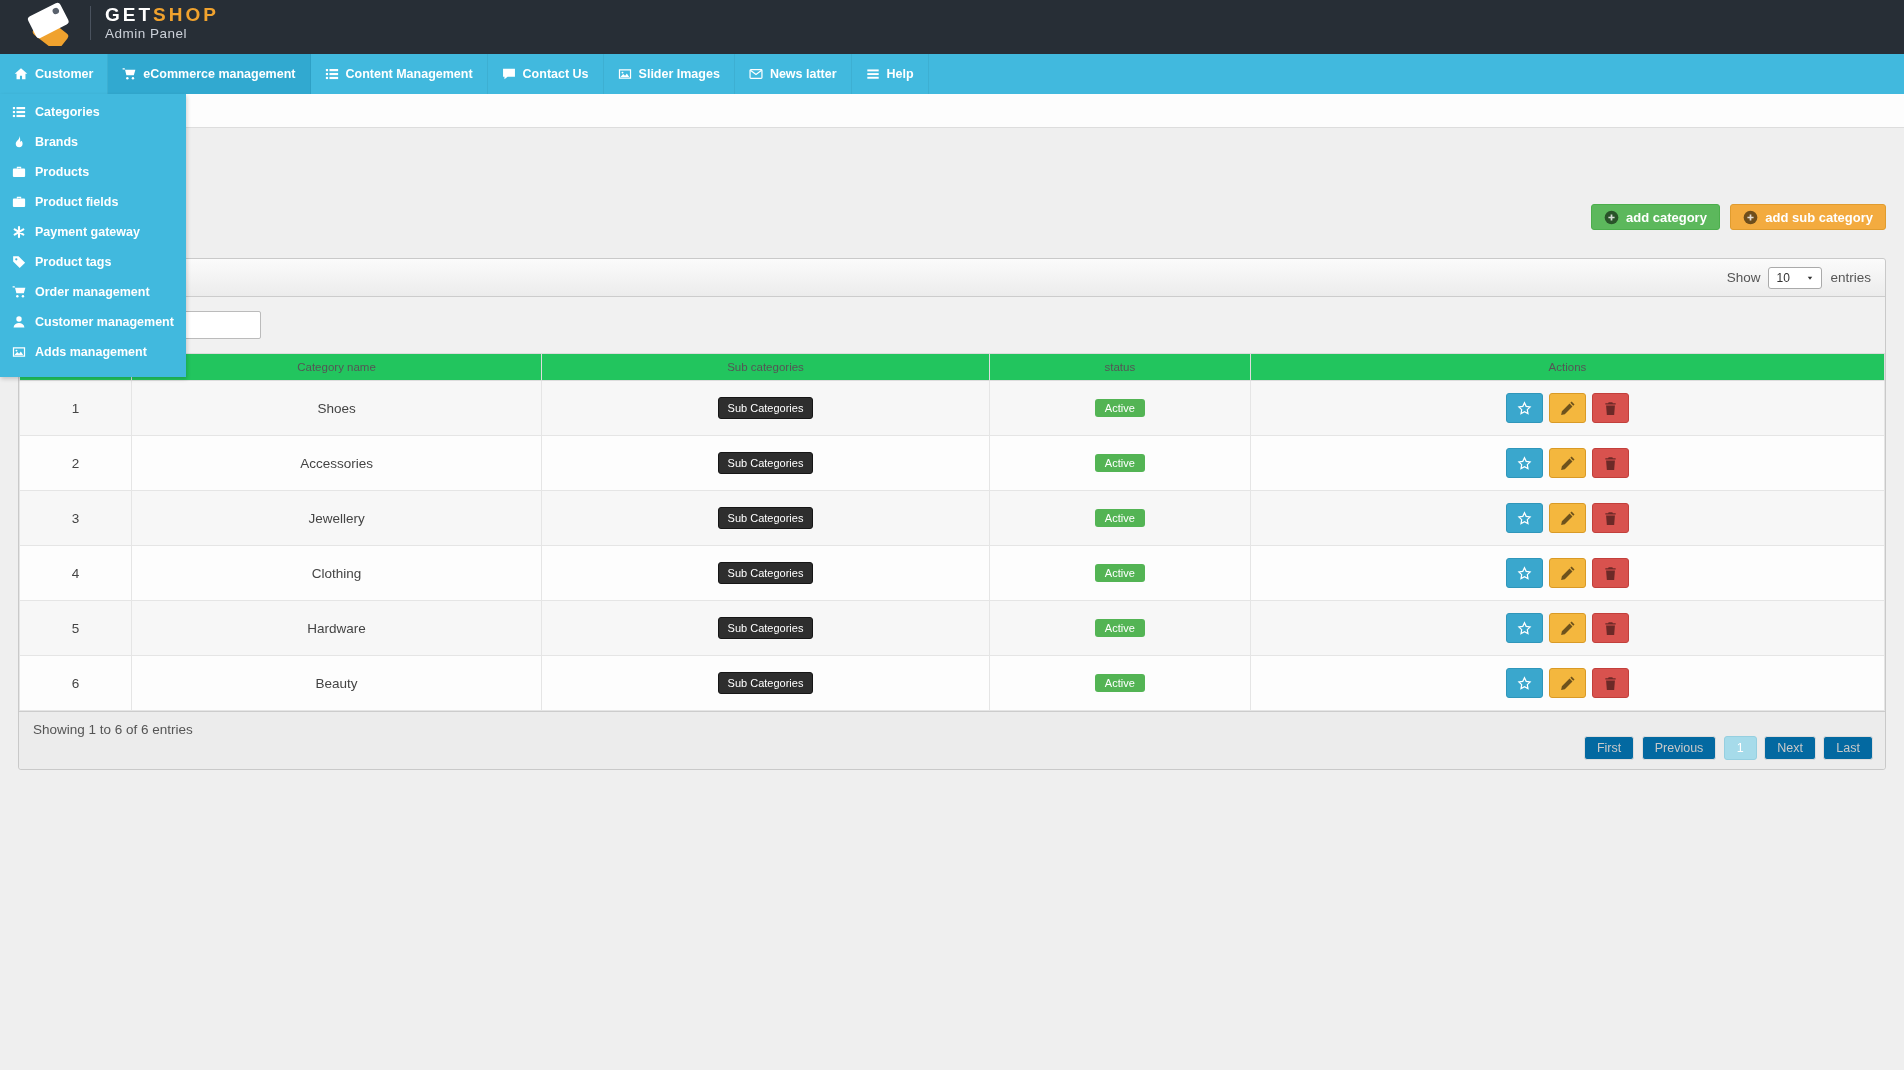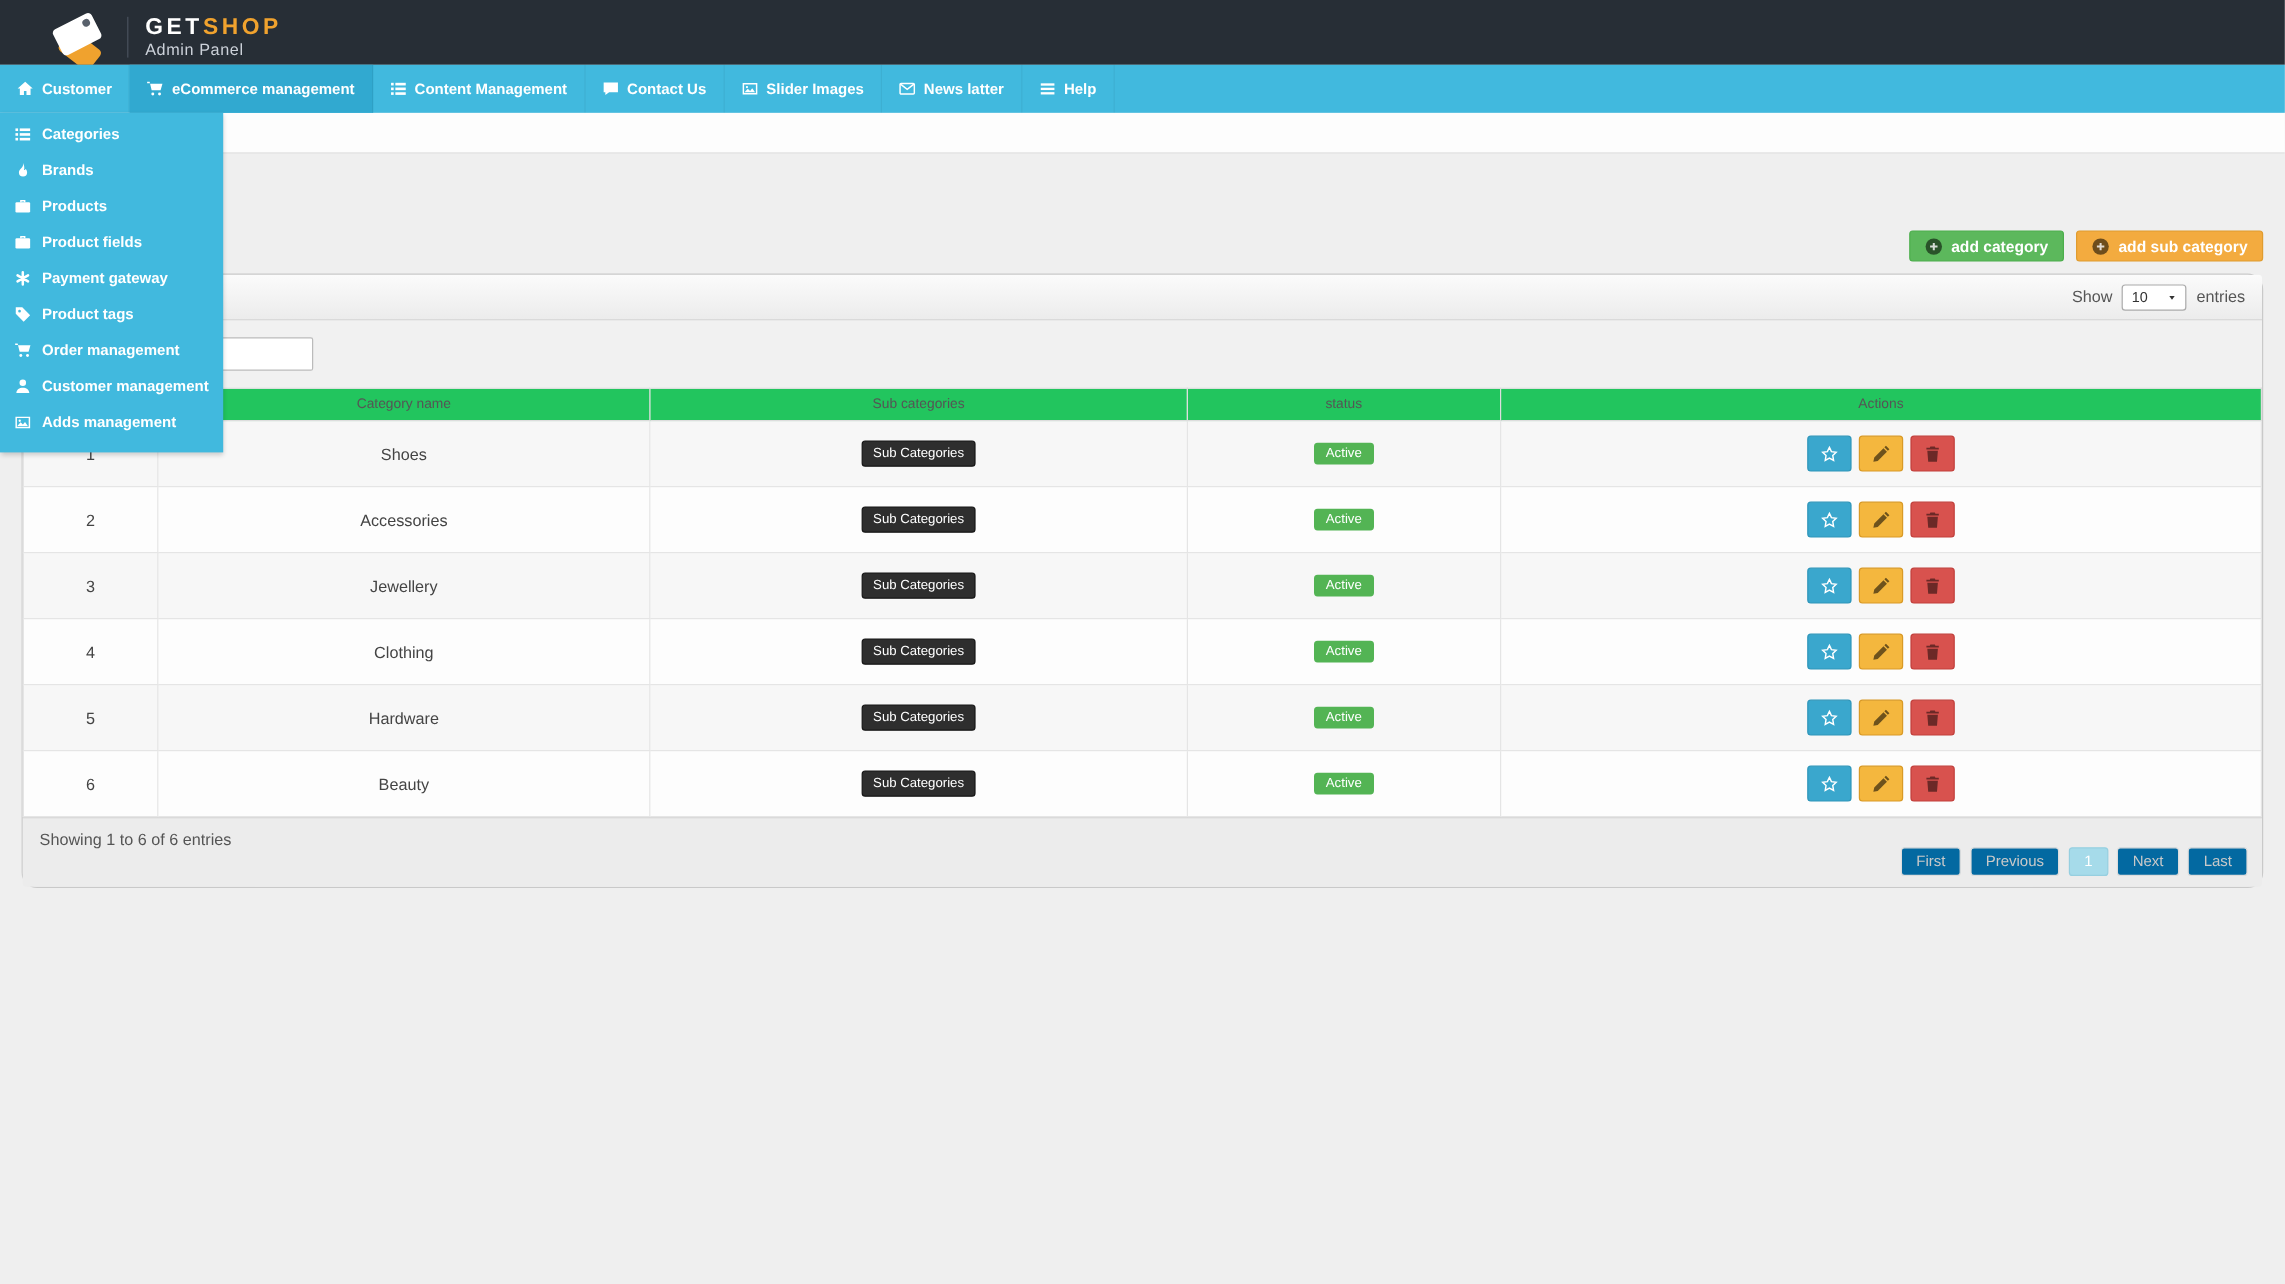--- a/index.html
+++ b/index.html
@@ -3,21 +3,21 @@
 <meta charset="utf-8">
 <style>
   *{box-sizing:border-box;margin:0;padding:0}
   html,body{width:1904px;height:1070px}
   body{font-family:"Liberation Sans",sans-serif;background:#efefef;overflow:hidden}
   .page{position:relative;width:1904px;height:1070px}
   .icon{display:inline-flex;width:1em;height:1em;flex:0 0 auto}
   .icon svg{width:100%;height:100%;display:block}
 
   
-  .topbar{height:54px;background:var(--topbar_bg,#272e36);display:flex;align-items:flex-end;padding-left:40px}
+  .topbar{height:54px;background:var(--topbar_bg,#272e36);display:flex;align-items:flex-start;padding-left:24px}
   .logo{display:flex;align-items:center;gap:8px;cursor:pointer}
   .logo-tags{width:56px;height:46px;display:inline-flex}
   .logo-tags svg{width:100%;height:100%}
   .logo-divider{width:1px;height:34px;background:#4a525e;margin:0 6px 0 2px}
   .logo-title{font-size:19px;font-weight:bold;letter-spacing:3px;color:#fff;line-height:1.05}
   .logo-title .orange{color:#f0a22e}
   .logo-sub{font-size:13.5px;color:#ccd1d9;letter-spacing:.5px;margin-top:1px}
   .topmenu{margin-left:auto;display:flex;align-self:stretch;margin-right:10px}
   .topmenu-item{display:flex;align-items:center;gap:7px;padding:0 18px;color:#c6cbd3;font-size:12.5px;border-left:1px solid #343c46;cursor:pointer}
   .topmenu-item:last-child{border-right:1px solid #343c46}
@@ -33,28 +33,28 @@
   .dropdown-item .icon{font-size:14px}
 
   
   .breadcrumb-bar{height:34px;background:#fdfdfd;border-bottom:1px solid #ddd;display:flex;align-items:center;gap:9px;padding:0 14px;font-size:12.5px;color:#6e6e6e}
   .breadcrumb-bar .icon{font-size:13px;color:#777}
   .crumb-sep{font-size:9px;color:#c5c5c5}
 
   
   .content{padding:0 18px}
   h1.page-title{font-size:30px;font-weight:400;color:#4a4a4a;margin:22px 0 0;letter-spacing:.5px}
-  .actions-bar{text-align:right;margin-top:8px}
+  .actions-bar{text-align:right;margin-top:20px}
   .btn{display:inline-flex;align-items:center;gap:7px;height:26px;padding:0 12px;font-size:13px;font-weight:bold;color:#fff;border-radius:3px;cursor:pointer;font-family:inherit}
   .btn .icon{font-size:15px}
   .btn-green{background:var(--success_btn,#5cb85c);border:1px solid #4cae4c}
   .btn-orange{background:var(--warning_btn,#f3ab3f);border:1px solid #e09c2f;margin-left:6px}
 
   
-  .panel{margin-top:10px;background:#f1f1f1;border:1px solid #c9c9c9;border-radius:13px}
+  .panel{margin-top:28px;background:#f1f1f1;border:1px solid #c9c9c9;border-radius:3px}
   .panel-header{height:38px;background:linear-gradient(#fbfbfb,#ececec);border-bottom:1px solid #ccc;display:flex;align-items:center;border-radius:3px 3px 0 0}
   .panel-burger{width:46px;align-self:stretch;display:flex;align-items:center;justify-content:center;border-right:1px solid #ccc;color:#555;cursor:pointer}
   .panel-burger .icon{font-size:15px}
   .panel-title{margin-left:14px;font-size:13px;color:#555}
   .panel-show{margin-left:auto;display:flex;align-items:center;gap:8px;padding-right:14px;font-size:13.5px;color:#555}
   .select{display:inline-flex;align-items:center;justify-content:space-between;gap:8px;min-width:54px;background:#fff;border:1px solid #aaa;border-radius:3px;padding:3px 7px;font-size:12px;color:#333;cursor:pointer}
   .select .icon{font-size:8px;color:#333}
   .search-row{padding:14px 16px;display:flex;align-items:center;gap:8px;font-size:14px;color:#555}
   .search-row input{width:170px;height:28px;border:1px solid #bbb;border-radius:2px;background:#fff;padding:0 8px;font-family:inherit;font-size:13px}
 

